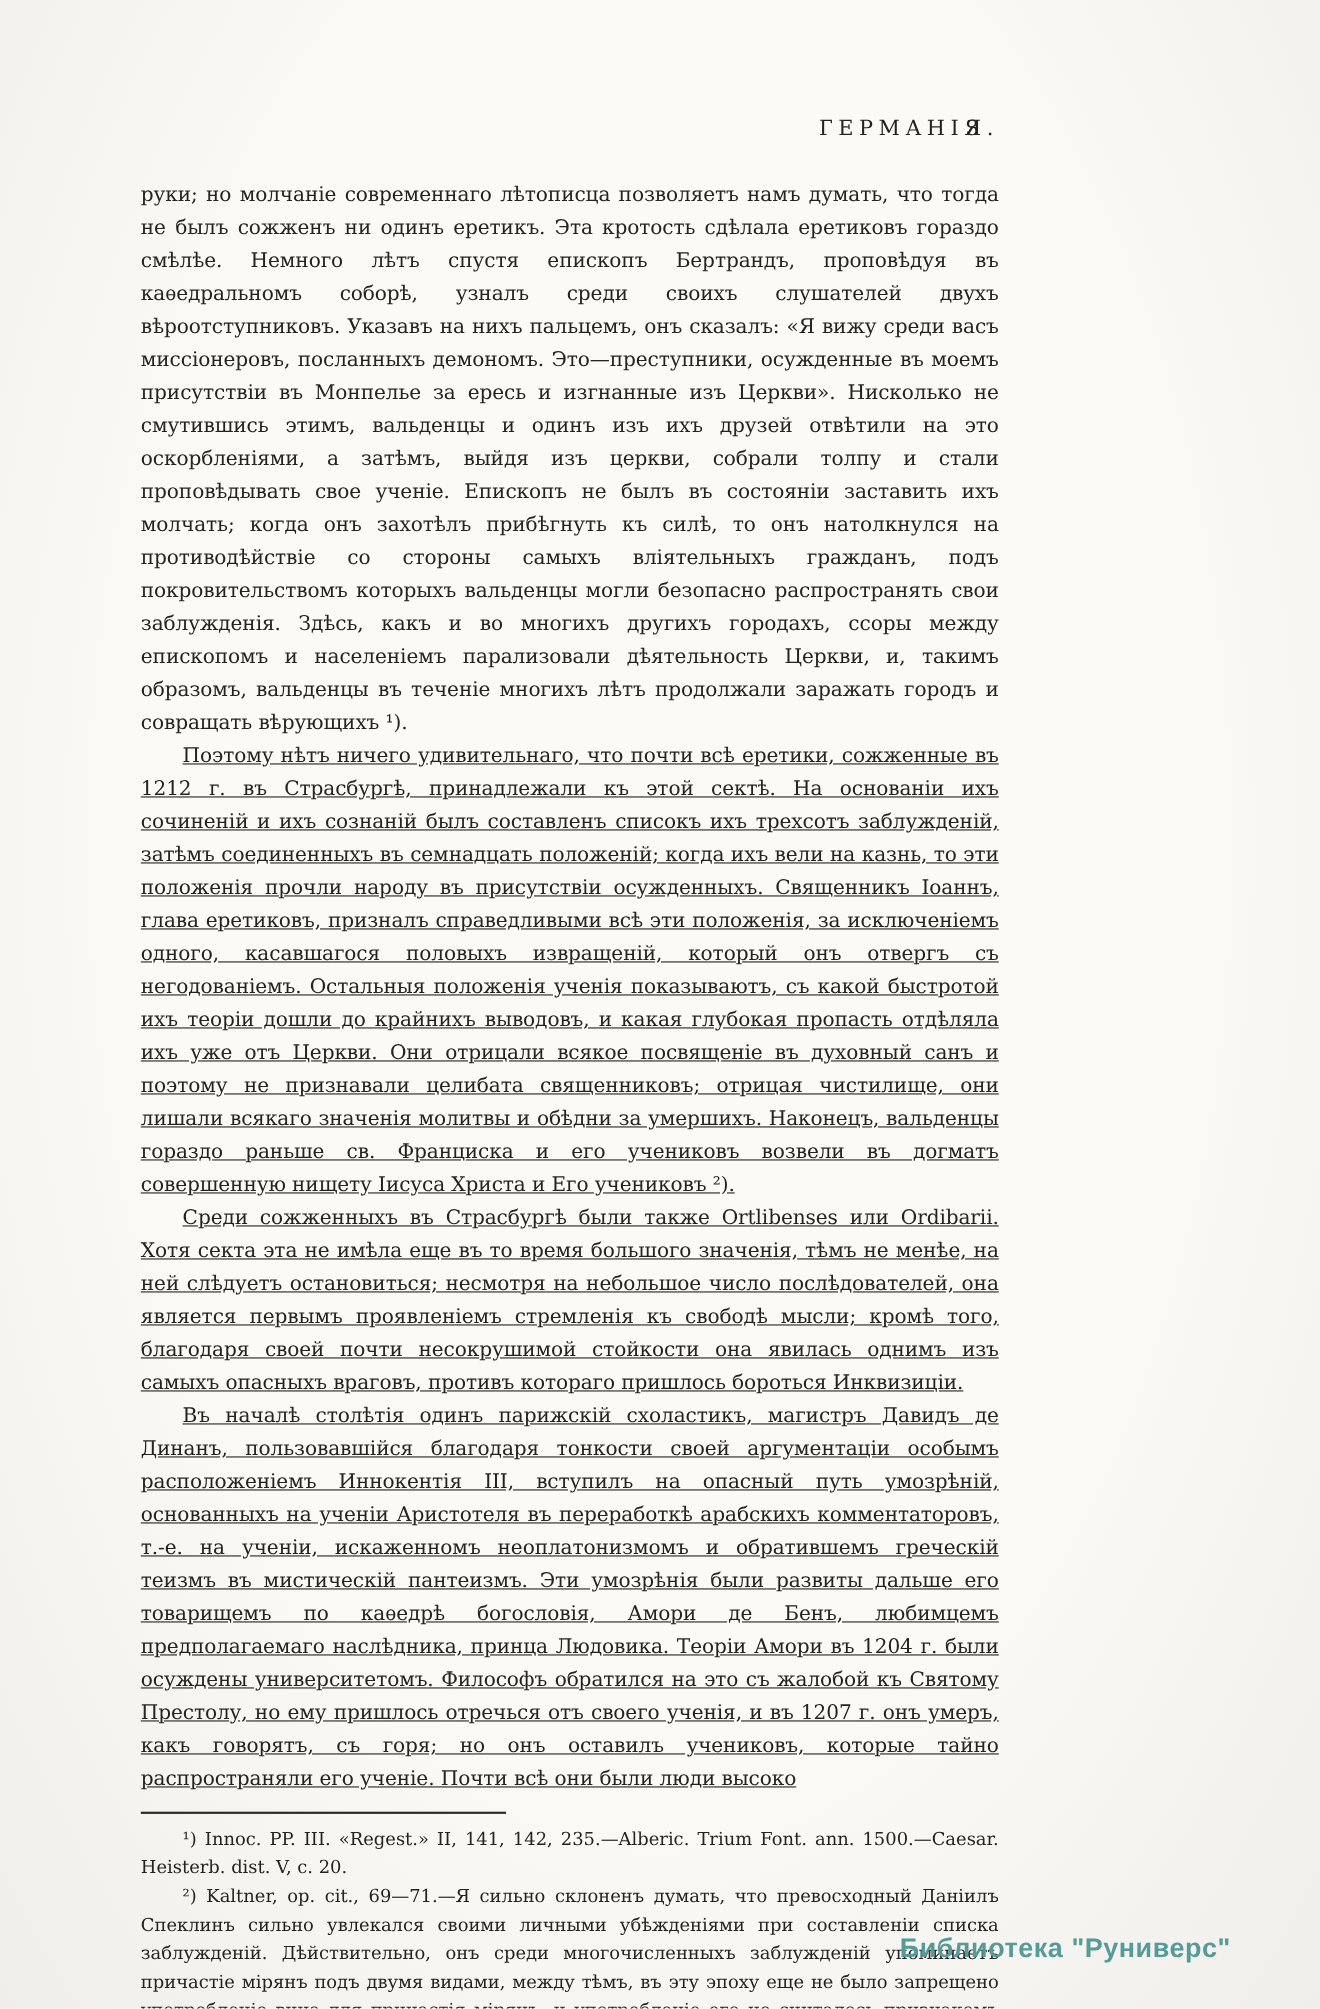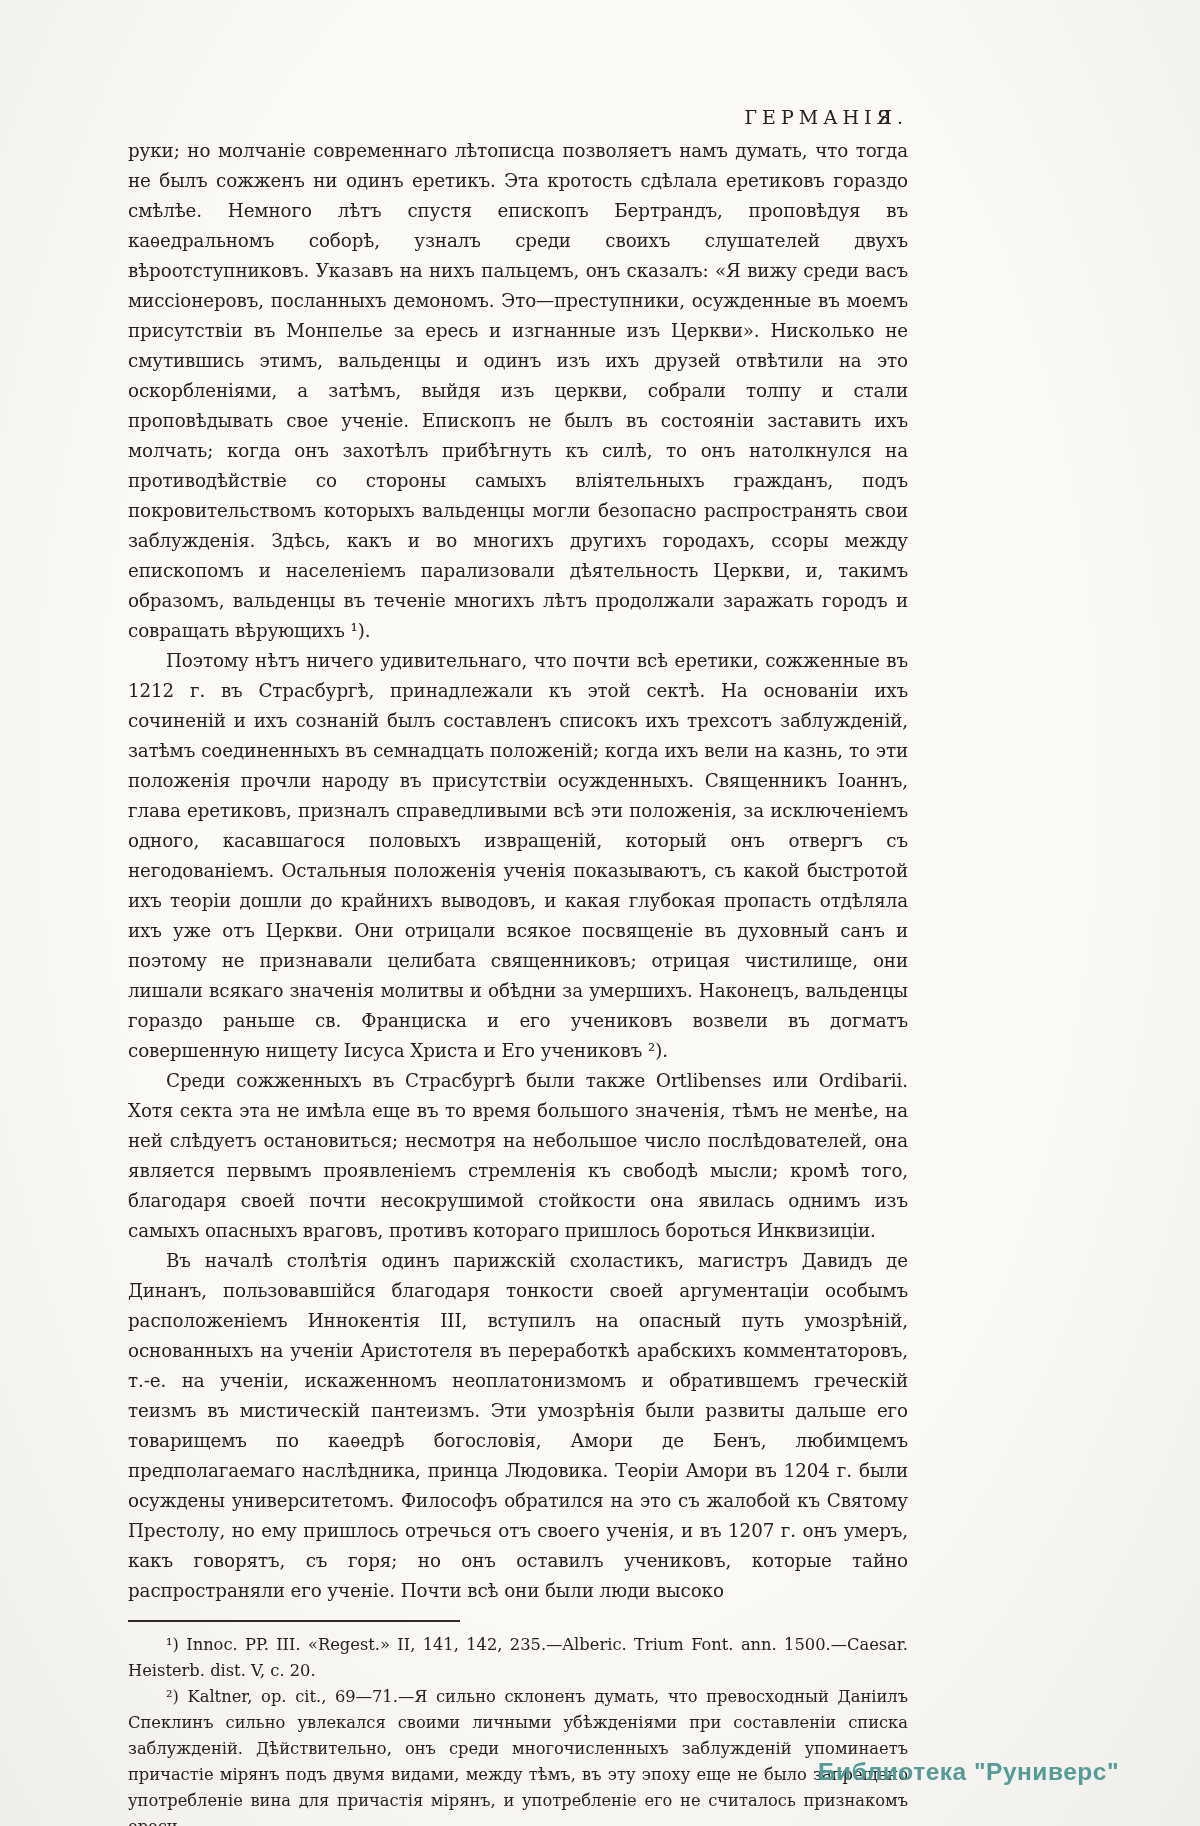--- a/index.html
+++ b/index.html
@@ -29,27 +29,28 @@
     text-align: right;
     letter-spacing: 5px;
   }
   .page-number {
     position: absolute;
     right: 18px;
     top: 0;
     letter-spacing: 0;
   }
   .body-text {
+    margin-top: 27px;
     font-size: 18.3px;
     line-height: 30px;
     text-align: justify;
     letter-spacing: -0.1px;
   }
   .para { margin: 0; }
-  .para.indent { text-indent: 38px; }
+  .para.indent { text-indent: 38px; text-decoration: underline; }
   .fn-rule {
     width: 332px;
     border: none;
     border-top: 2px solid #2e2a26;
     margin: 14px 0 10px 0;
   }
   .footnotes {
     font-size: 16.3px;
     line-height: 26px;
     text-align: justify;

